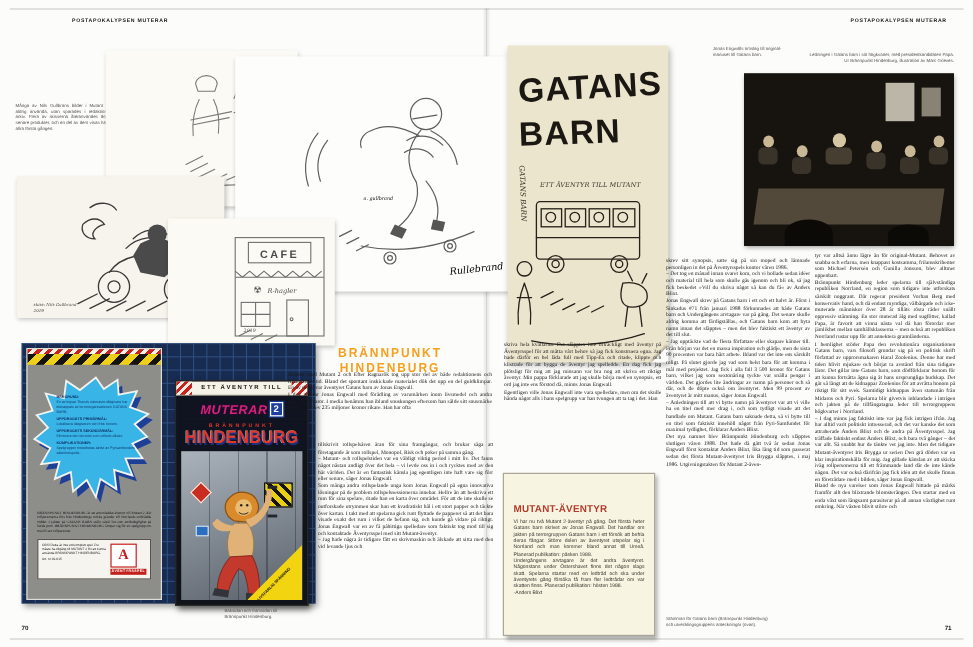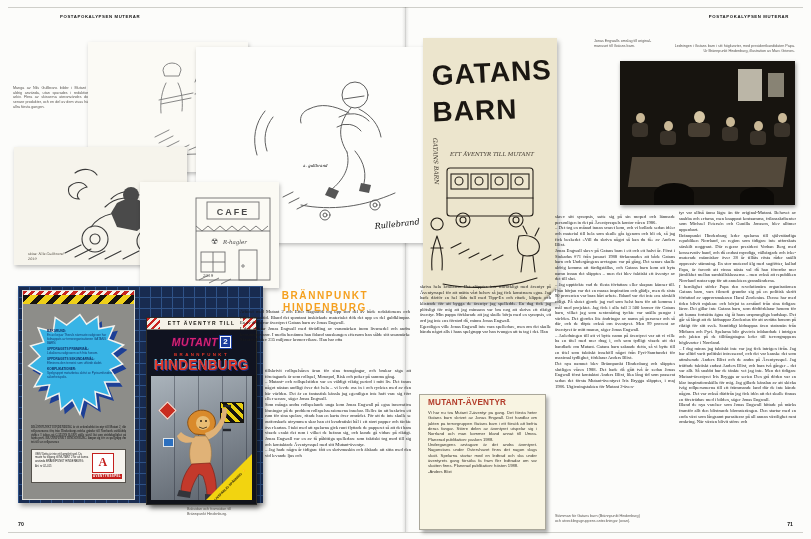--- a/index.html
+++ b/index.html
@@ -66,21 +66,21 @@
      font-size:3.3px;font-weight:bold;color:#15130f;transform:rotate(-45deg);}
   
   .creampaper{background:#ece5cd;box-shadow:1.5px 2.5px 5px rgba(0,0,0,.3);}
   .curl{position:absolute;right:0;bottom:0;width:0;height:0;
         border-left:14px solid transparent;border-bottom:14px solid #fcfcfa;
         filter:drop-shadow(-1px -1px 1px rgba(0,0,0,.3));}
   .photo{background:#17140f;box-shadow:1px 2px 4px rgba(0,0,0,.4);overflow:hidden;}
   .head{position:absolute;width:9px;height:10px;border-radius:50%;background:#c9b896;}
   .bodyshape{position:absolute;width:16px;height:14px;border-radius:4px;background:#3a332a;}
   .sidebar{background:#f8f4e2;border:1px solid #aaa79a;box-shadow:2.5px 3px 3.5px rgba(0,0,0,.32);
-           box-sizing:border-box;padding:3px 8px;}
+           box-sizing:border-box;padding:25px 8px;}
   .sidebar-h{font-size:8.2px;font-weight:900;color:#b23c2a;letter-spacing:.2px;margin-bottom:3px;}
   .sidebar-b{font-size:4.2px;line-height:5.35px;color:#36332c;text-align:justify;white-space:pre-line;}
   .handw{font-family:"DejaVu Serif",serif;font-style:italic;color:#4c463c;}
 </style>
 </head>
 <body>
 
 <div class="spread">
 
   <div class="abs hairline" style="left:8px;top:7px;width:795px;"></div>
@@ -209,21 +209,21 @@
     </div>
   </div>
 
   <div class="abs cover" style="left:146px;top:317px;width:111px;height:188px;">
     <div class="cover-banner">
       <div class="bstripe" style="left:0;"></div>
       <div class="bstripe" style="right:0;"></div>
       <span>ETT ÄVENTYR TILL</span>
     </div>
     <div style="text-align:center;background:#101320;padding:2px 0 1px 0;">
-      <span class="logo-mutant">MUTANT</span><span class="logo-2">2</span>
+      <span class="logo-mutant">MUTERAR</span><span class="logo-2">2</span>
     </div>
     <div style="background:#101320;padding:1px 0 3px 0;">
       <div class="cover-title-top">BRÄNNPUNKT</div>
       <div class="cover-title">HINDENBURG</div>
     </div>
     <div class="cover-art">
       <div class="panel-lines"></div>
       <div class="hazsq" style="right:8px;top:26px;"></div>
       <div class="reddiamond" style="left:10px;top:28px;"></div>
       <div class="abs" style="left:12px;top:62px;width:9px;height:7px;background:#2b6fbf;border:.8px solid #dfe5ea;"></div>

